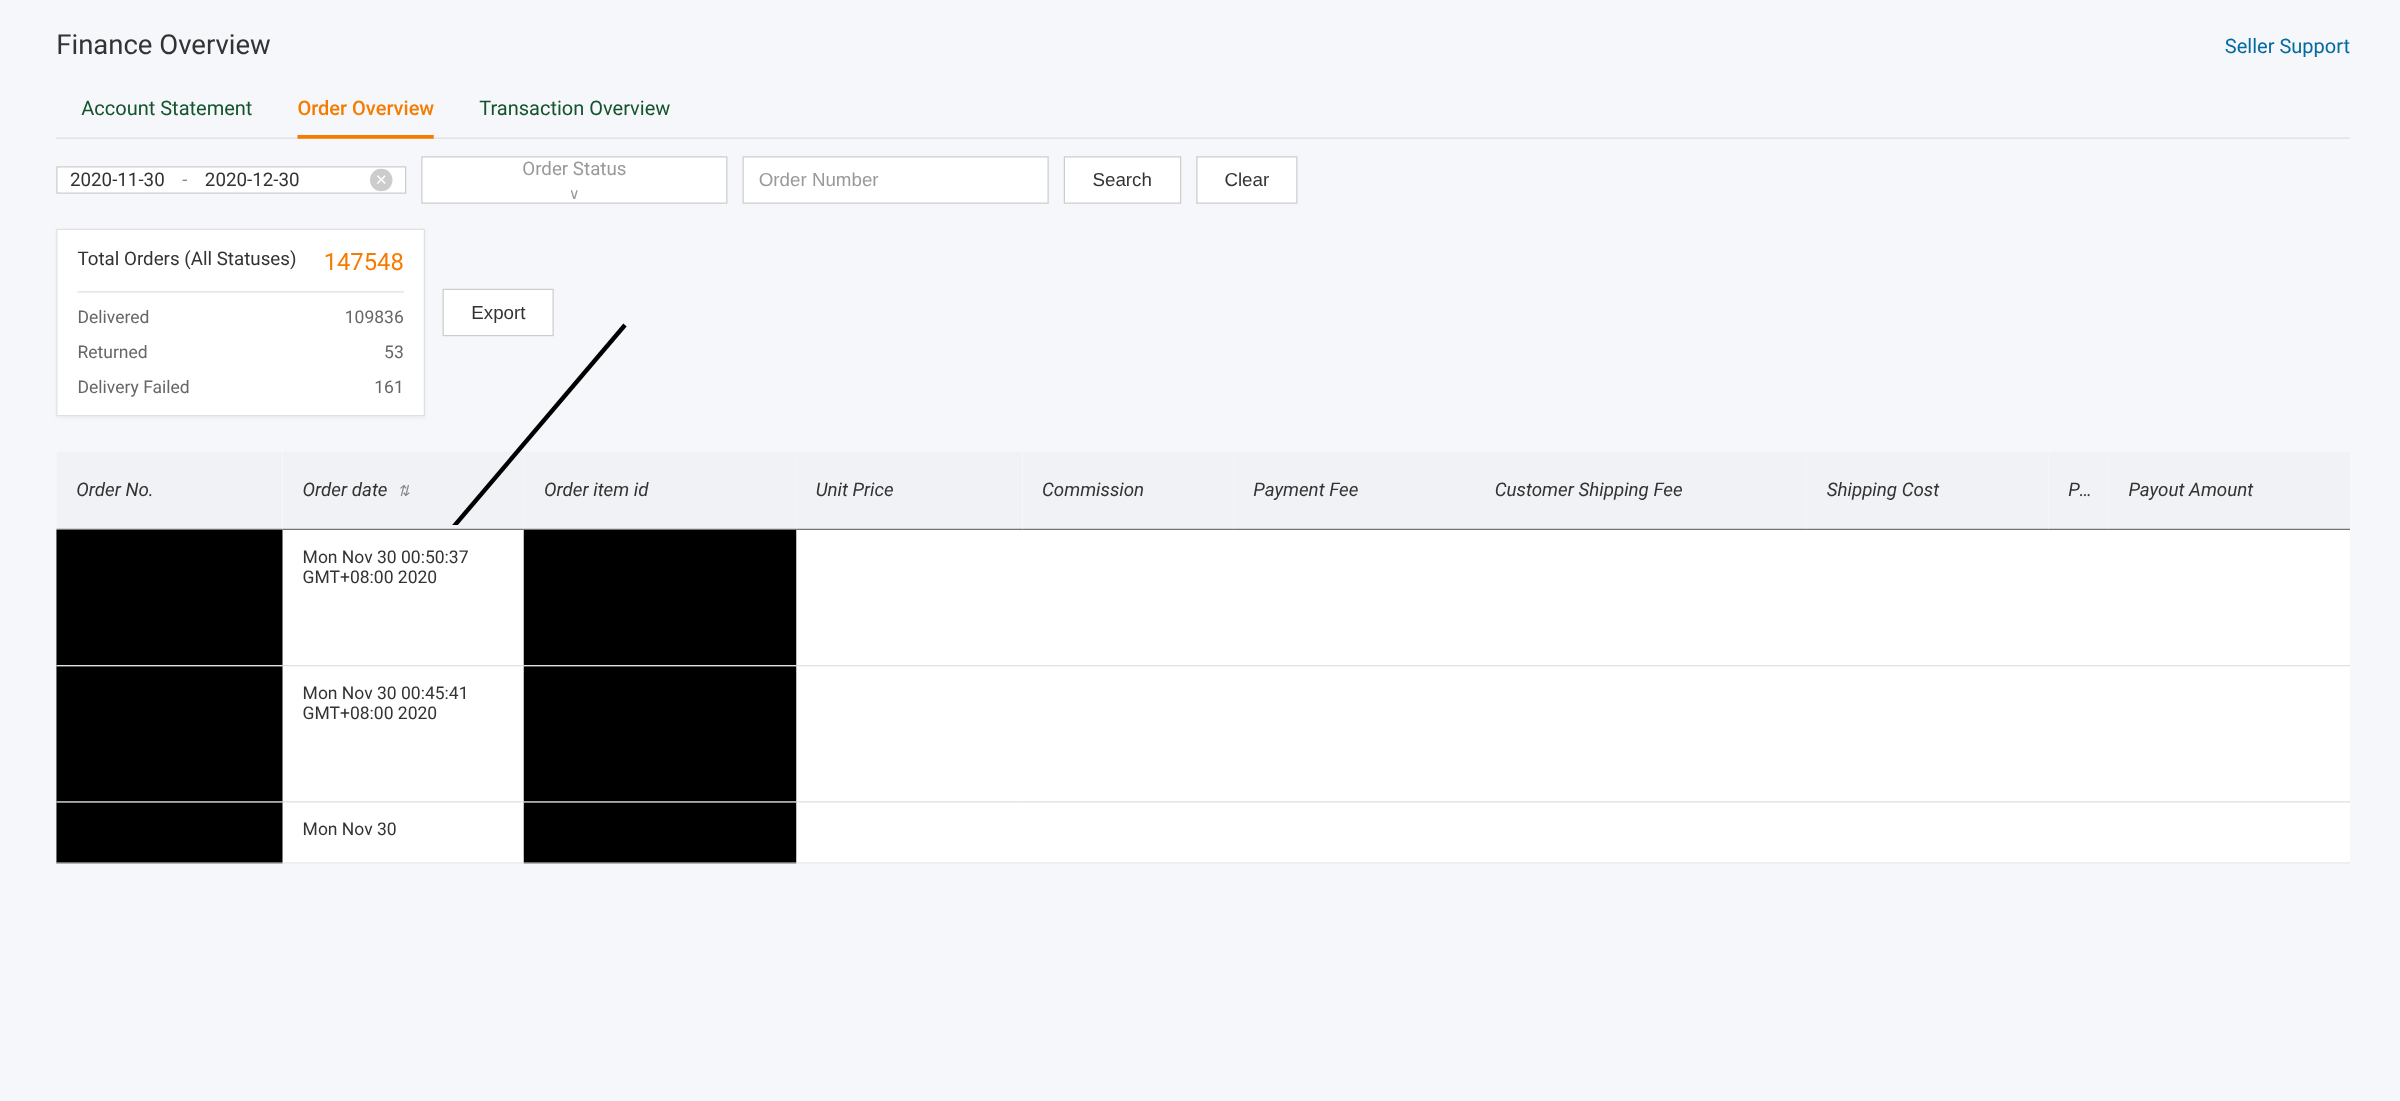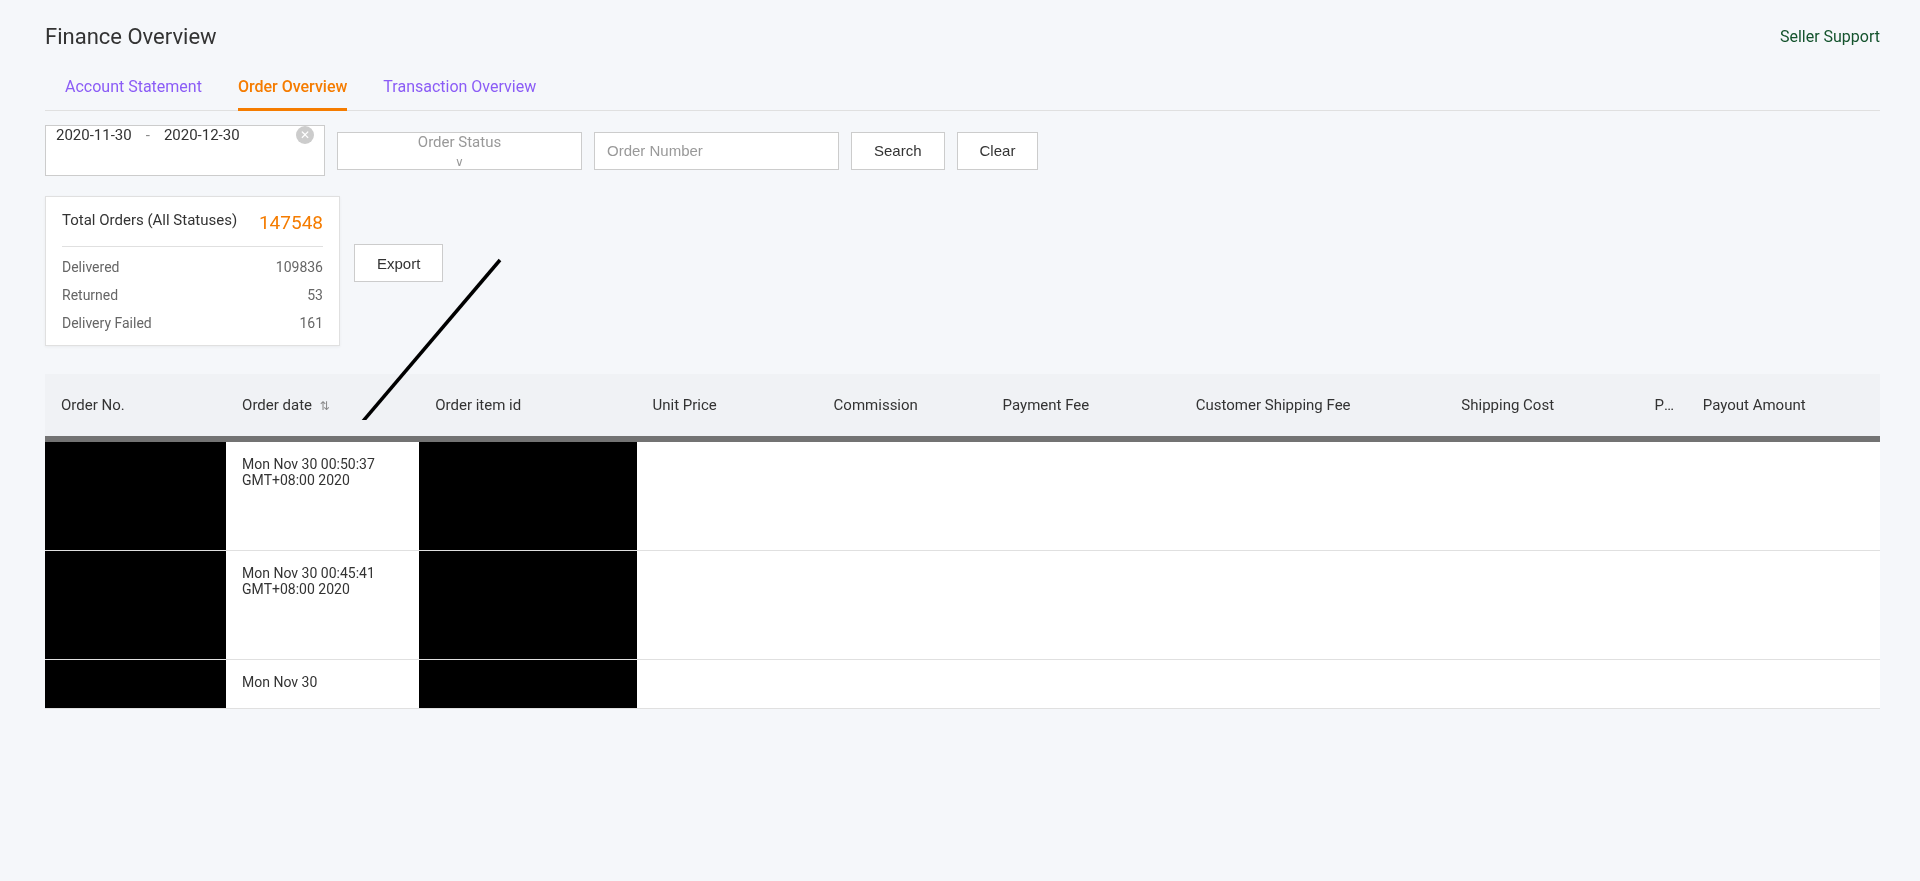--- a/index.html
+++ b/index.html
@@ -19,54 +19,55 @@
       justify-content: space-between;
       align-items: center;
       padding: 24px 0 18px 0;
     }
     .page-title {
       font-size: 22px;
       font-weight: 400;
       color: #333;
     }
     .seller-support {
-      color: #14532d;
+      color: #0369a1;
       font-size: 16px;
       cursor: pointer;
     }
     .tabs {
       display: flex;
       border-bottom: 1px solid #e0e0e0;
       gap: 36px;
       padding-left: 20px;
     }
     .tab {
       padding: 10px 0 12px 0;
       cursor: pointer;
       font-size: 16px;
-      color: #8b5cf6;
+      color: #14532d;
       border-bottom: 3px solid transparent;
       margin-bottom: -1px;
     }
     .tab.active {
       color: #f57c00;
       border-bottom: 3px solid #f57c00;
       font-weight: 500;
     }
     .filters {
       display: flex;
       gap: 12px;
       margin-top: 14px;
       align-items: center;
     }
     .date-range {
       background: #fff;
       border: 1px solid #ccc;
-      height: 51px;
-      display: flex;
+      height: 22px;
+      display: flex;
+      align-items: center;
       padding: 0 10px;
       gap: 14px;
       font-size: 15px;
       min-width: 280px;
     }
     .date-range .dash { color: #888; }
     .clear-x {
       width: 18px; height: 18px;
       background: #ccc;
       border-radius: 50%;
@@ -167,24 +168,25 @@
       background: #fff;
       table-layout: fixed;
     }
     th {
       background: #f0f2f5;
       text-align: left;
       padding: 22px 16px;
       font-weight: 400;
       font-size: 15px;
       color: #333;
-      border-bottom: 6px solid #737373;
+      border-bottom: 1px solid #737373;
       white-space: nowrap;
       overflow: hidden;
       text-overflow: ellipsis;
+      font-style: italic;
     }
     td {
       padding: 14px 16px;
       border-bottom: 1px solid #e0e0e0;
       font-size: 14px;
       color: #333;
       vertical-align: top;
     }
     .sort-icon {
       display: inline-block;

